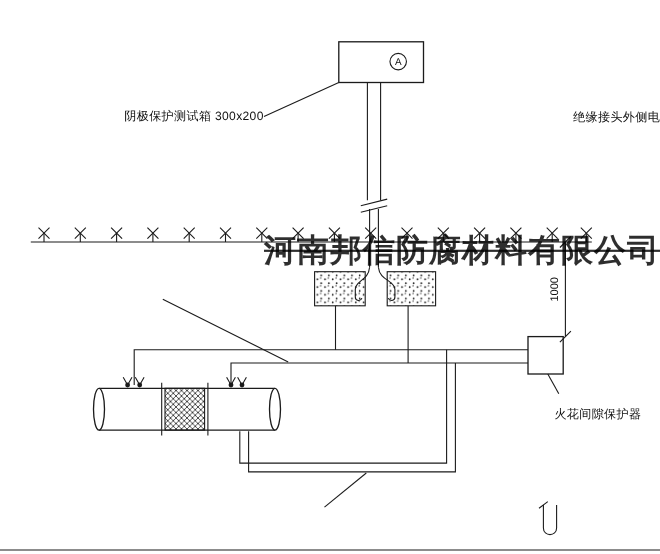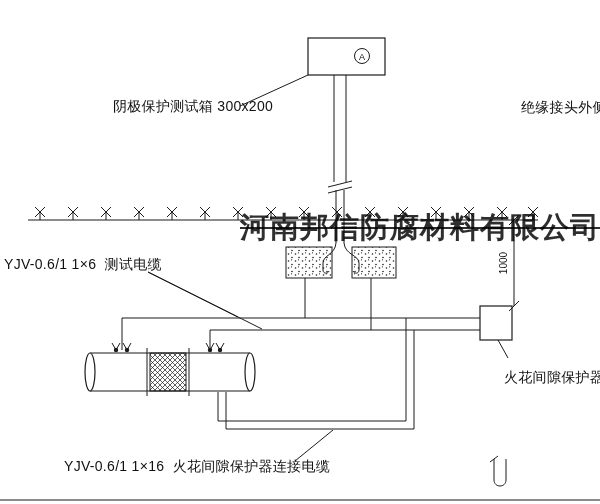--- a/index.html
+++ b/index.html
@@ -2,21 +2,21 @@
 <html><head>
 <meta charset="utf-8">
 <style>
   html,body{margin:0;padding:0;background:#fff;}
   .canvas{
     position:relative;width:600px;height:504px;background:#ffffff;
     overflow:hidden;font-family:"Liberation Sans",sans-serif;color:#141414;
   }
   .canvas svg{position:absolute;left:0;top:0;}
   .lbl{
-    position:absolute;font-size:14px;line-height:14px;white-space:pre;
+    position:absolute;font-size:11px;line-height:14px;white-space:pre;
     letter-spacing:.3px;color:#111;
   }
   .watermark{
     position:absolute;left:0;top:208px;width:100%;text-align:right;
     font-family:"Liberation Serif",serif;font-weight:bold;font-size:29px;
     letter-spacing:1px;color:rgba(0,0,0,.82);text-decoration:line-through;
     pointer-events:none;
   }
   .ln{stroke:#1b1b1b;stroke-width:1;fill:none;}
   .ln2{stroke:#1b1b1b;stroke-width:1.2;fill:none;}
@@ -141,21 +141,19 @@
       <path d="M490,462 L498,456" class="ln"></path>
     </g>
 
     <line x1="0" y1="500" x2="600" y2="500" class="ln"></line>
   </svg>
 
   <div class="lbl" style="left:113px;top:99px">阴极保护测试箱 300x200</div>
 
   <div class="lbl" style="left:521px;top:100px">绝缘接头外侧电缆</div>
 
-  <div class="lbl" style="left:4px;top:257px">YJV-0.6/1 1×6  测试电缆</div>
 
   <div class="lbl" style="left:504px;top:370px">火花间隙保护器</div>
 
-  <div class="lbl" style="left:64px;top:459px">YJV-0.6/1 1×16  火花间隙保护器连接电缆</div>
 
   <div class="watermark">河南邦信防腐材料有限公司</div>
 
 </div>
 
 </body></html>

